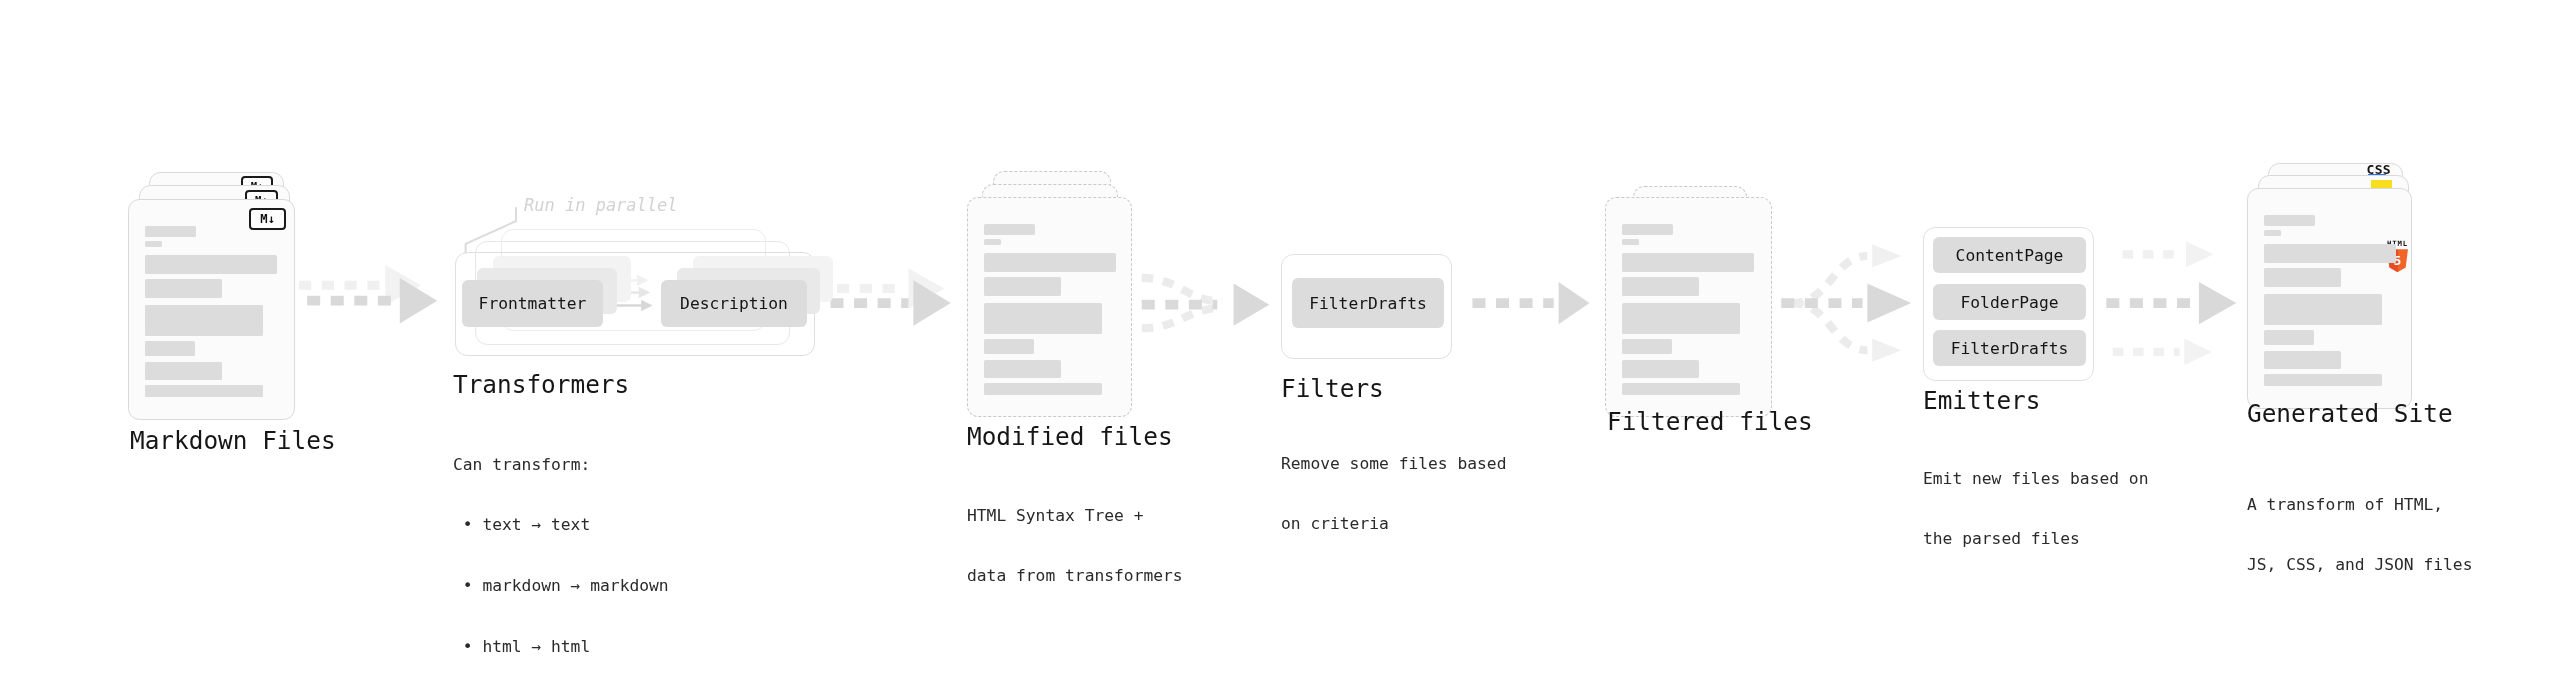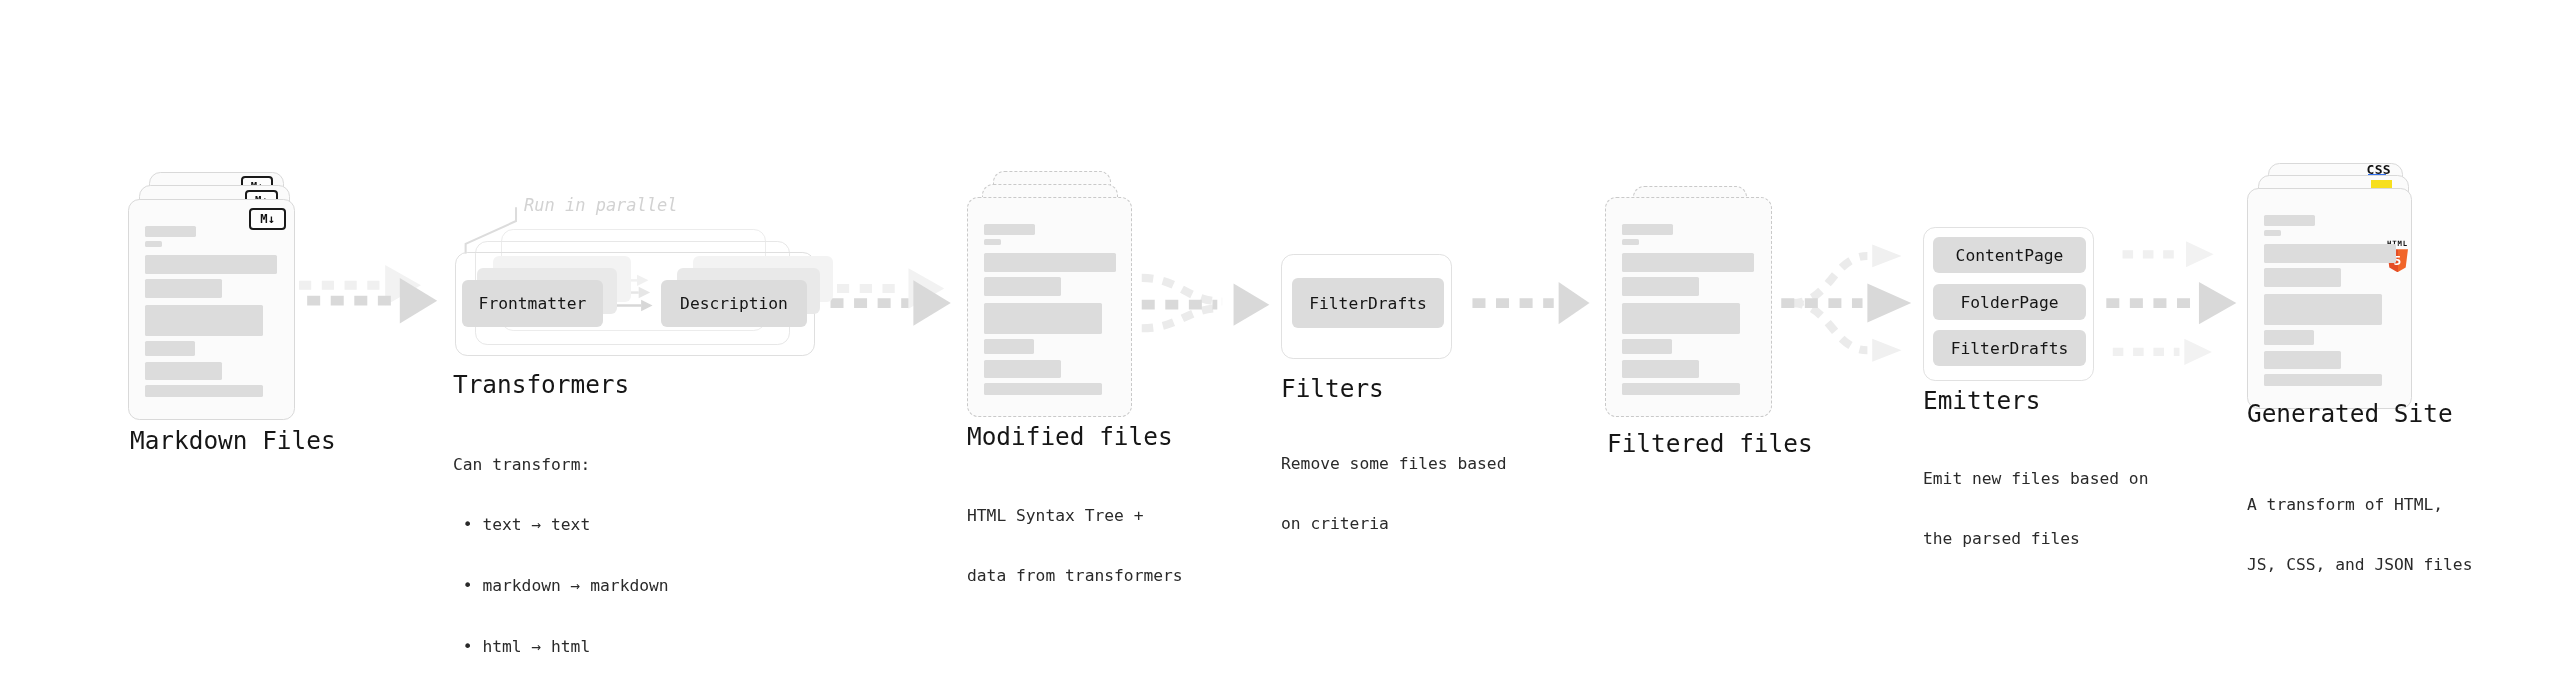--- a/index.html
+++ b/index.html
@@ -193,21 +193,21 @@
           <div class="bar" style="top: 26px; width: 51px; height: 10.6px;"></div>
           <div class="bar" style="top: 41px; width: 17px; height: 5.7px;"></div>
           <div class="bar" style="top: 55px; width: 132px; height: 18.7px;"></div>
           <div class="bar" style="top: 79px; width: 77px; height: 18.7px;"></div>
           <div class="bar" style="top: 105px; width: 118px; height: 31px;"></div>
           <div class="bar" style="top: 141px; width: 50px; height: 14.6px;"></div>
           <div class="bar" style="top: 162px; width: 77px; height: 18px;"></div>
           <div class="bar" style="top: 185px; width: 118px; height: 12.2px;"></div>
         </div>
     </div>
-    <div class="stage-label" style="left:1607px;top:430px;">Filtered files</div>
+    <div class="stage-label" style="left:1607px;top:408px;">Filtered files</div>
   </div>
 
   <div class="abs">
     <div class="frame" style="left:1923px;top:227px;width:171px;height:154px;"></div>
     <div class="pill" style="left:1933px;top:237px;width:153px;height:36px;">ContentPage</div>
     <div class="pill" style="left:1933px;top:284px;width:153px;height:36px;">FolderPage</div>
     <div class="pill" style="left:1933px;top:330px;width:153px;height:36px;">FilterDrafts</div>
     <div class="stage-label" style="left:1923px;top:387px;">Emitters</div>
     <div class="stage-desc" style="left:1923px;top:428px;">
       <div>Emit new files based on</div>

